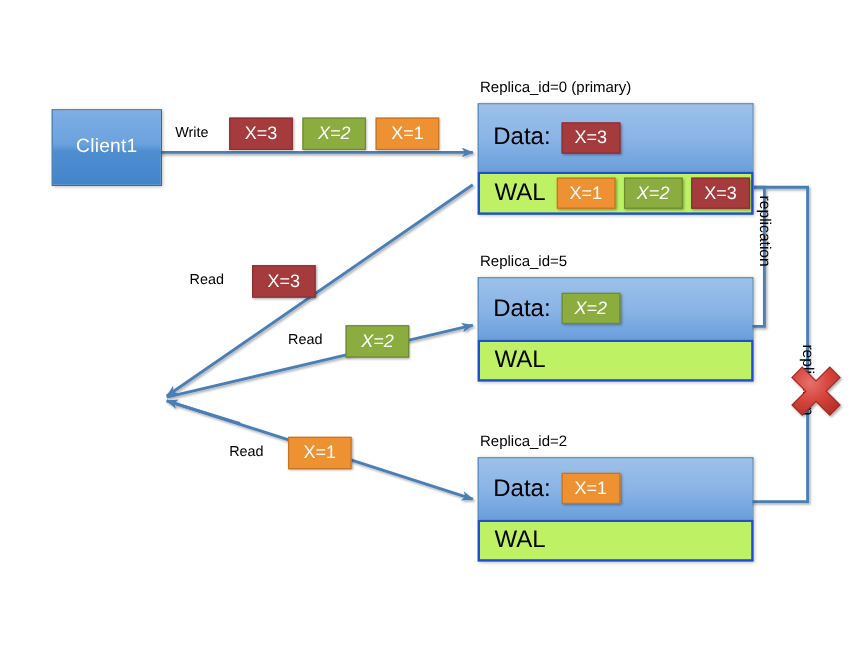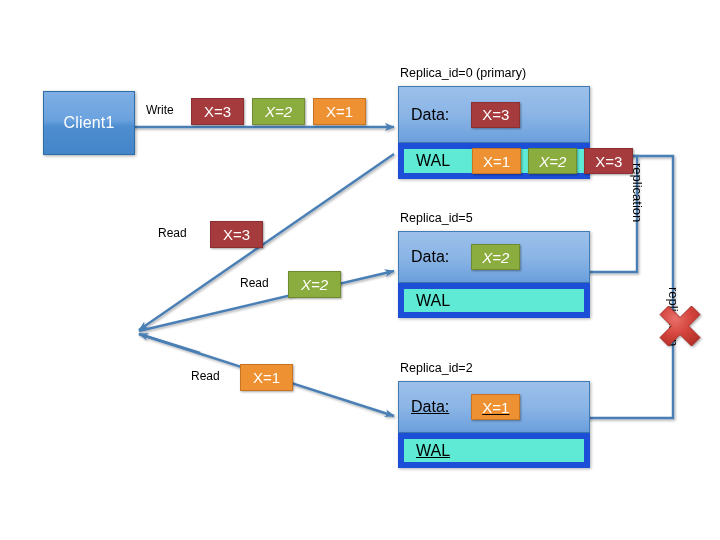--- a/index.html
+++ b/index.html
@@ -41,21 +41,21 @@
     color: #ffffff;
     font-size: 16px;
     letter-spacing: 0.2px;
   }
   #client1 { left: 43px; top: 91px; }
   #client2 { left: 43px; top: 300px; }
 
   
   .replica {
     position: absolute;
-    width: 192px;
+    width: 230px;
   }
   .replica-title {
     position: absolute;
     left: 2px;
     top: -20px;
     font-size: 12.5px;
     color: #000000;
     white-space: nowrap;
   }
   .data-row {
@@ -64,40 +64,40 @@
     border: 1px solid #3f7cb5;
     background: linear-gradient(to bottom, #9cc0ea 0%, #8bb5e6 50%, #6b9fdc 100%);
     display: flex;
     align-items: center;
     padding-left: 12px;
     box-shadow: 1px 1px 3px rgba(0,0,0,0.3);
   }
   .wal-row {
     box-sizing: border-box;
     height: 36px;
-    border: 6px solid #1d4ed8;
-    background: #5eead4;
+    border: 2px solid #1d4ed8;
+    background: #bef264;
     display: flex;
     align-items: center;
     padding-left: 12px;
     box-shadow: 1px 1px 3px rgba(0,0,0,0.3);
   }
   .row-label {
-    font-size: 16px;
-    color: #000000;
-    margin-right: 22px;
+    font-size: 20px;
+    color: #000000;
+    margin-right: 9px;
     white-space: nowrap;
   }
 
   #replica0 { left: 398px; top: 86px; }
   #replica0 .data-row { height: 57px; }
   #replica1 { left: 398px; top: 231px; }
   #replica1 .data-row { height: 52px; }
   #replica1 .wal-row  { height: 35px; }
-  #replica2 { left: 398px; top: 381px; text-decoration: underline; }
+  #replica2 { left: 398px; top: 381px; }
   #replica2 .data-row { height: 52px; }
   #replica2 .wal-row  { height: 35px; }
 
   
   .chip {
     box-sizing: border-box;
     display: inline-flex;
     align-items: center;
     justify-content: center;
     font-size: 15px;

